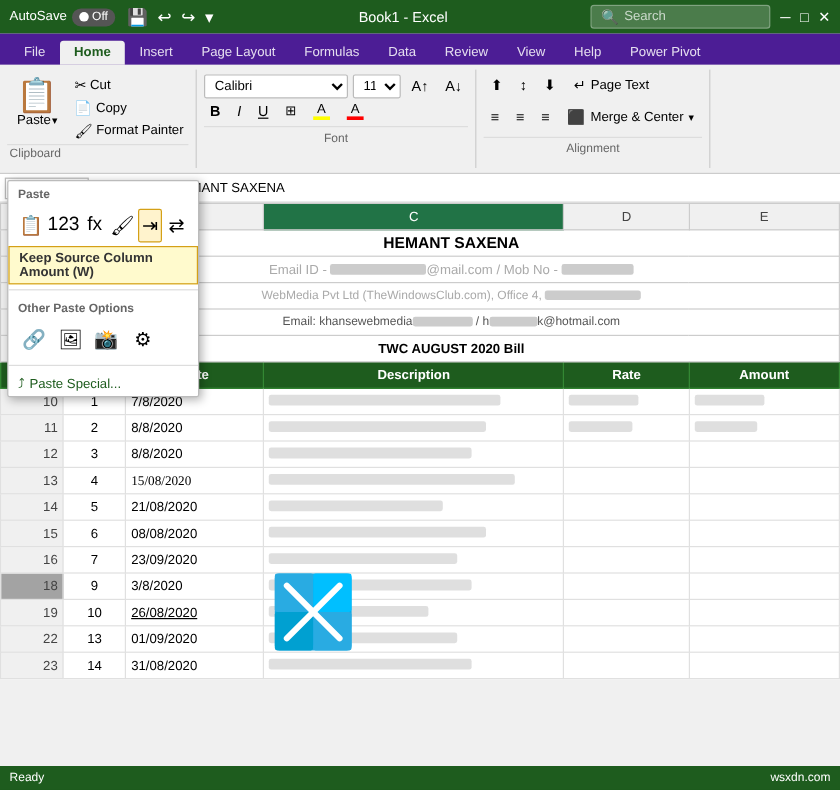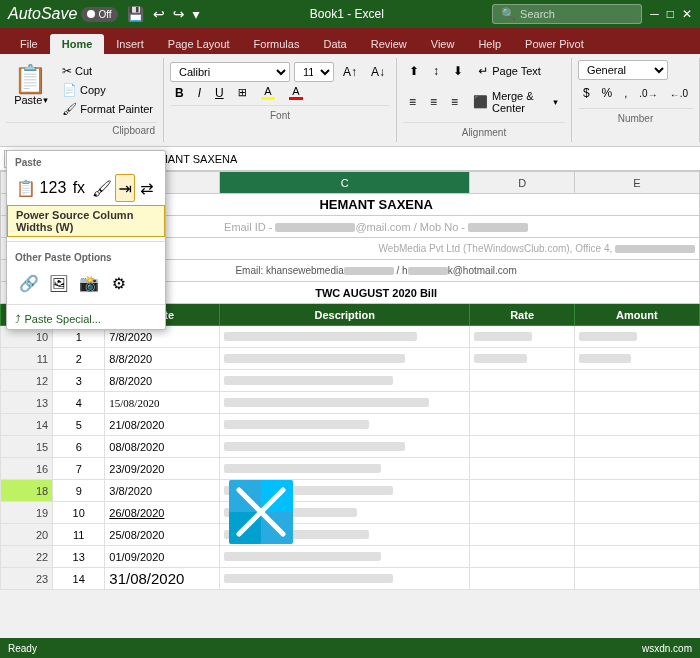--- a/index.html
+++ b/index.html
@@ -23,21 +23,21 @@
     .search-box { background: rgba(255,255,255,0.2); border: 1px solid rgba(255,255,255,0.3); border-radius: 3px; padding: 2px 8px; color: white; font-size: 11px; width: 150px; display: flex; align-items: center; gap: 4px; }
     .search-box input { background: transparent; border: none; outline: none; color: white; font-size: 11px; width: 110px; }
     .search-box input::placeholder { color: rgba(255,255,255,0.7); }
 
     
     .quick-access { display: flex; align-items: center; gap: 4px; }
     .qa-btn { color: white; font-size: 14px; cursor: pointer; padding: 0 2px; }
 
     
     .ribbon-tabs {
-      background: #7f1d1d;
+      background: #4c1d95;
       display: flex;
       align-items: flex-end;
       padding-left: 8px;
       height: 26px;
     }
     .ribbon-tab {
       padding: 4px 12px;
       font-size: 11px;
       color: rgba(255,255,255,0.85);
       cursor: pointer;
@@ -61,21 +61,21 @@
 
     
     .ribbon-group {
       display: flex;
       align-items: stretch;
       border-right: 1px solid #ccc;
       padding: 2px 6px;
       flex-direction: column;
     }
     .group-content { display: flex; align-items: flex-start; gap: 2px; flex: 1; }
-    .group-label { font-size: 10px; color: #666; text-align: right; padding: 2px; border-top: 1px solid #ddd; margin-top: 2px; }
+    .group-label { font-size: 10px; color: #666; text-align: left; padding: 2px; border-top: 1px solid #ddd; margin-top: 2px; }
 
     .paste-big-btn {
       display: flex;
       flex-direction: column;
       align-items: center;
       justify-content: center;
       width: 50px;
       cursor: pointer;
       padding: 4px;
       border-radius: 3px;
@@ -217,21 +217,21 @@
     table { border-collapse: collapse; width: 100%; }
     td, th { border: 1px solid #e0e0e0; height: 22px; font-size: 11px; padding: 0 4px; min-width: 80px; }
     th { background: #f0f0f0; text-align: center; color: #444; font-weight: normal; border-bottom: 2px solid #ccc; }
   </style>
 </head>
 <body>
 
 <div class="title-bar">
   <div class="title-bar-left">
     <div class="autosave-section">
-      <span style="font-size:16px;font-style:italic;">AutoSave</span>
+      <span style="font-size:11px;">AutoSave</span>
       <div class="autosave-toggle">
         <span style="width:8px;height:8px;border-radius:50%;background:white;display:inline-block;"></span>
         <span>Off</span>
       </div>
     </div>
     <div class="quick-access">
       <span class="qa-btn" title="Save">💾</span>
       <span class="qa-btn" title="Undo">↩</span>
       <span class="qa-btn" title="Redo">↪</span>
       <span class="qa-btn" title="Customize">▾</span>
@@ -335,35 +335,20 @@
       <button class="align-btn" title="Right">≡</button>
       <div class="merge-center-btn">
         <span style="font-size:12px;">⬛</span>
         <span>Merge &amp; Center</span>
         <span style="font-size:9px;">▾</span>
       </div>
     </div>
     <div class="group-label" style="font-size:10px;color:#666;text-align:center;padding-top:4px;">Alignment</div>
   </div>
 
-  <div class="number-group" style="display:flex;flex-direction:column;gap:3px;">
-    <div>
-      <select style="border:1px solid #bbb;background:white;padding:2px 4px;font-size:11px;width:90px;border-radius:2px;">
-        <option>General</option>
-      </select>
-    </div>
-    <div style="display:flex;gap:2px;">
-      <button class="font-btn" style="font-size:12px;">$</button>
-      <button class="font-btn" style="font-size:12px;">%</button>
-      <button class="font-btn" style="font-size:11px;">,</button>
-      <button class="font-btn" style="font-size:10px;">.0→</button>
-      <button class="font-btn" style="font-size:10px;">←.0</button>
-    </div>
-    <div class="group-label" style="font-size:10px;color:#666;text-align:center;padding-top:4px;">Number</div>
-  </div>
 </div>
 
 <div class="formula-bar">
   <input type="text" class="name-box" value="C" style="">
   <span class="formula-divider">|</span>
   <span class="formula-x-btn">✕</span>
   <span class="formula-check-btn">✓</span>
   <span class="fx-label">fx</span>
   <input type="text" class="formula-input" value="HEMANT SAXENA" style="">
 </div>
@@ -395,21 +380,21 @@
         <td colspan="5" style="text-align:center;font-weight:bold;font-size:13px;border:1px solid #ccc;">HEMANT SAXENA</td>
       </tr>
 
       <tr>
         <td style="background:#f0f0f0;border:1px solid #ccc;text-align:right;padding-right:4px;font-size:11px;color:#444;">8</td>
         <td colspan="5" style="font-size:11px;border:1px solid #ccc;text-align:center;color:#aaa;">Email ID - <span style="background:#ccc;display:inline-block;width:80px;height:9px;border-radius:2px;vertical-align:middle;"></span>@mail.com / Mob No - <span style="background:#ccc;display:inline-block;width:60px;height:9px;border-radius:2px;vertical-align:middle;"></span></td>
       </tr>
 
       <tr>
         <td style="background:#f0f0f0;border:1px solid #ccc;text-align:right;padding-right:4px;font-size:11px;color:#444;">9</td>
-        <td colspan="5" style="font-size:10px;border:1px solid #ccc;color:#aaa;text-align:right;">WebMedia Pvt Ltd (TheWindowsClub.com), Office 4, <span style="background:#ccc;display:inline-block;width:80px;height:8px;border-radius:2px;vertical-align:middle;"></span></td>
+        <td colspan="5" style="font-size:10px;border:1px solid #ccc;color:#aaa;text-align:center;">WebMedia Pvt Ltd (TheWindowsClub.com), Office 4, <span style="background:#ccc;display:inline-block;width:80px;height:8px;border-radius:2px;vertical-align:middle;"></span></td>
       </tr>
 
       <tr>
         <td style="background:#f0f0f0;border:1px solid #ccc;text-align:right;padding-right:4px;font-size:11px;color:#444;"></td>
         <td colspan="5" style="font-size:10px;border:1px solid #ccc;color:#555;text-align:center;">Email: khansewebmedia<span style="background:#ccc;display:inline-block;width:50px;height:8px;border-radius:2px;vertical-align:middle;"></span> / h<span style="background:#ccc;display:inline-block;width:40px;height:8px;border-radius:2px;vertical-align:middle;"></span>k@hotmail.com</td>
       </tr>
 
       <tr>
         <td style="background:#f0f0f0;border:1px solid #ccc;text-align:right;padding-right:4px;font-size:11px;color:#444;"></td>
         <td colspan="5" style="font-size:11px;border:1px solid #ccc;font-weight:600;text-align:center;">TWC AUGUST 2020 Bill</td>
@@ -474,55 +459,47 @@
       </tr>
       <tr>
         <td style="background:#f0f0f0;border:1px solid #e0e0e0;text-align:right;padding-right:4px;font-size:11px;color:#444;">16</td>
         <td style="border:1px solid #e0e0e0;text-align:center;font-size:11px;">7</td>
         <td style="border:1px solid #e0e0e0;font-size:11px;">23/09/2020</td>
         <td style="border:1px solid #e0e0e0;"><span style="background:#c0c0c0;display:inline-block;width:65%;height:9px;border-radius:2px;opacity:0.5;"></span></td>
         <td style="border:1px solid #e0e0e0;"></td>
         <td style="border:1px solid #e0e0e0;"></td>
       </tr>
       <tr>
-        <td style="background:#bef264;border:1px solid #e0e0e0;text-align:right;padding-right:4px;font-size:11px;color:#444;">18</td>
+        <td style="background:#a3a3a3;border:1px solid #e0e0e0;text-align:right;padding-right:4px;font-size:11px;color:#444;">18</td>
         <td style="border:1px solid #e0e0e0;text-align:center;font-size:11px;">9</td>
         <td style="border:1px solid #e0e0e0;font-size:11px;">3/8/2020</td>
         <td style="border:1px solid #e0e0e0;"><span style="background:#c0c0c0;display:inline-block;width:70%;height:9px;border-radius:2px;opacity:0.5;"></span></td>
         <td style="border:1px solid #e0e0e0;"></td>
         <td style="border:1px solid #e0e0e0;"></td>
       </tr>
       <tr>
         <td style="background:#f0f0f0;border:1px solid #e0e0e0;text-align:right;padding-right:4px;font-size:11px;color:#444;">19</td>
         <td style="border:1px solid #e0e0e0;text-align:center;font-size:11px;">10</td>
         <td style="border:1px solid #e0e0e0;font-size:11px;text-decoration:underline;">26/08/2020</td>
         <td style="border:1px solid #e0e0e0;"><span style="background:#c0c0c0;display:inline-block;width:55%;height:9px;border-radius:2px;opacity:0.5;"></span></td>
         <td style="border:1px solid #e0e0e0;"></td>
         <td style="border:1px solid #e0e0e0;"></td>
       </tr>
       <tr>
-        <td style="background:#f0f0f0;border:1px solid #e0e0e0;text-align:right;padding-right:4px;font-size:11px;color:#444;">20</td>
-        <td style="border:1px solid #e0e0e0;text-align:center;font-size:11px;">11</td>
-        <td style="border:1px solid #e0e0e0;font-size:11px;">25/08/2020</td>
-        <td style="border:1px solid #e0e0e0;"><span style="background:#c0c0c0;display:inline-block;width:60%;height:9px;border-radius:2px;opacity:0.5;"></span></td>
-        <td style="border:1px solid #e0e0e0;"></td>
-        <td style="border:1px solid #e0e0e0;"></td>
-      </tr>
-      <tr>
         <td style="background:#f0f0f0;border:1px solid #e0e0e0;text-align:right;padding-right:4px;font-size:11px;color:#444;">22</td>
         <td style="border:1px solid #e0e0e0;text-align:center;font-size:11px;">13</td>
         <td style="border:1px solid #e0e0e0;font-size:11px;">01/09/2020</td>
         <td style="border:1px solid #e0e0e0;"><span style="background:#c0c0c0;display:inline-block;width:65%;height:9px;border-radius:2px;opacity:0.5;"></span></td>
         <td style="border:1px solid #e0e0e0;"></td>
         <td style="border:1px solid #e0e0e0;"></td>
       </tr>
       <tr>
         <td style="background:#f0f0f0;border:1px solid #e0e0e0;text-align:right;padding-right:4px;font-size:11px;color:#444;">23</td>
         <td style="border:1px solid #e0e0e0;text-align:center;font-size:11px;">14</td>
-        <td style="border:1px solid #e0e0e0;font-size:15px;">31/08/2020</td>
+        <td style="border:1px solid #e0e0e0;font-size:11px;">31/08/2020</td>
         <td style="border:1px solid #e0e0e0;"><span style="background:#c0c0c0;display:inline-block;width:70%;height:9px;border-radius:2px;opacity:0.5;"></span></td>
         <td style="border:1px solid #e0e0e0;"></td>
         <td style="border:1px solid #e0e0e0;"></td>
       </tr>
     </tbody>
   </table>
 
   <div style="position:absolute;left:225px;top:305px;width:72px;height:72px;">
     <svg width="72" height="72" viewBox="0 0 72 72">
       <rect x="4" y="4" width="64" height="64" rx="4" fill="#29ABE2"></rect>
@@ -549,21 +526,21 @@
     <div class="paste-icon-opt" title="Paste Values">123</div>
 
     <div class="paste-icon-opt" title="Paste Formulas">fx</div>
 
     <div class="paste-icon-opt" title="Keep Source Formatting">🖌</div>
 
     <div class="paste-icon-opt active-opt" title="Keep Source Column Widths">⇥</div>
 
     <div class="paste-icon-opt" title="Transpose">⇄</div>
   </div>
-  <div class="tooltip-highlight">Power Source Column Widths (W)</div>
+  <div class="tooltip-highlight">Keep Source Column Amount (W)</div>
   <hr class="paste-divider">
   <div class="paste-section-title">
     <span>Other Paste Options</span>
   </div>
   <div class="paste-icons-row">
     <div class="paste-icon-opt" title="Paste Link">🔗</div>
     <div class="paste-icon-opt" title="Paste as Picture">🖼</div>
     <div class="paste-icon-opt" title="Paste as Linked Picture">📸</div>
     <div class="paste-icon-opt" title="Paste Special...">⚙</div>
   </div>

